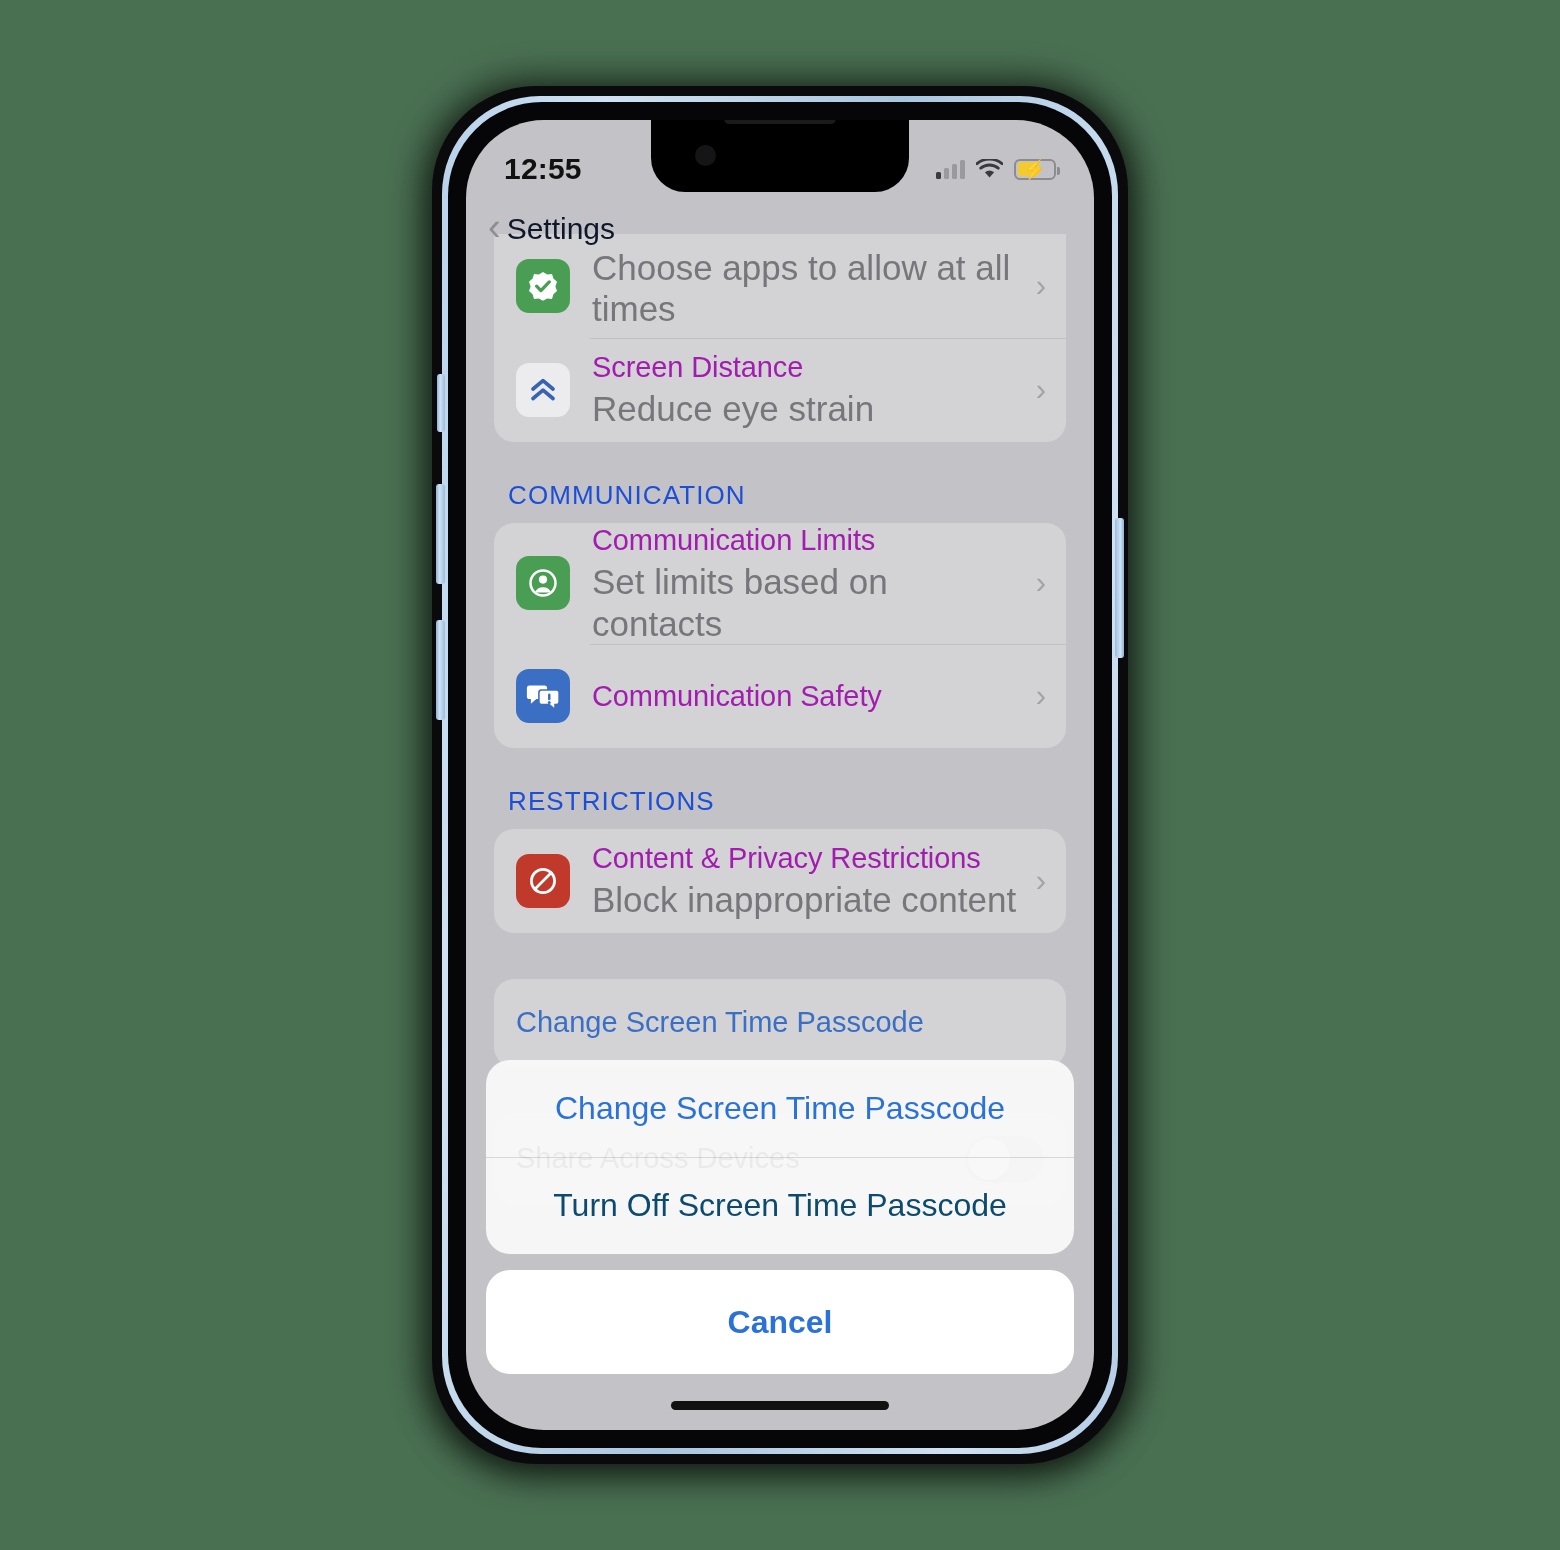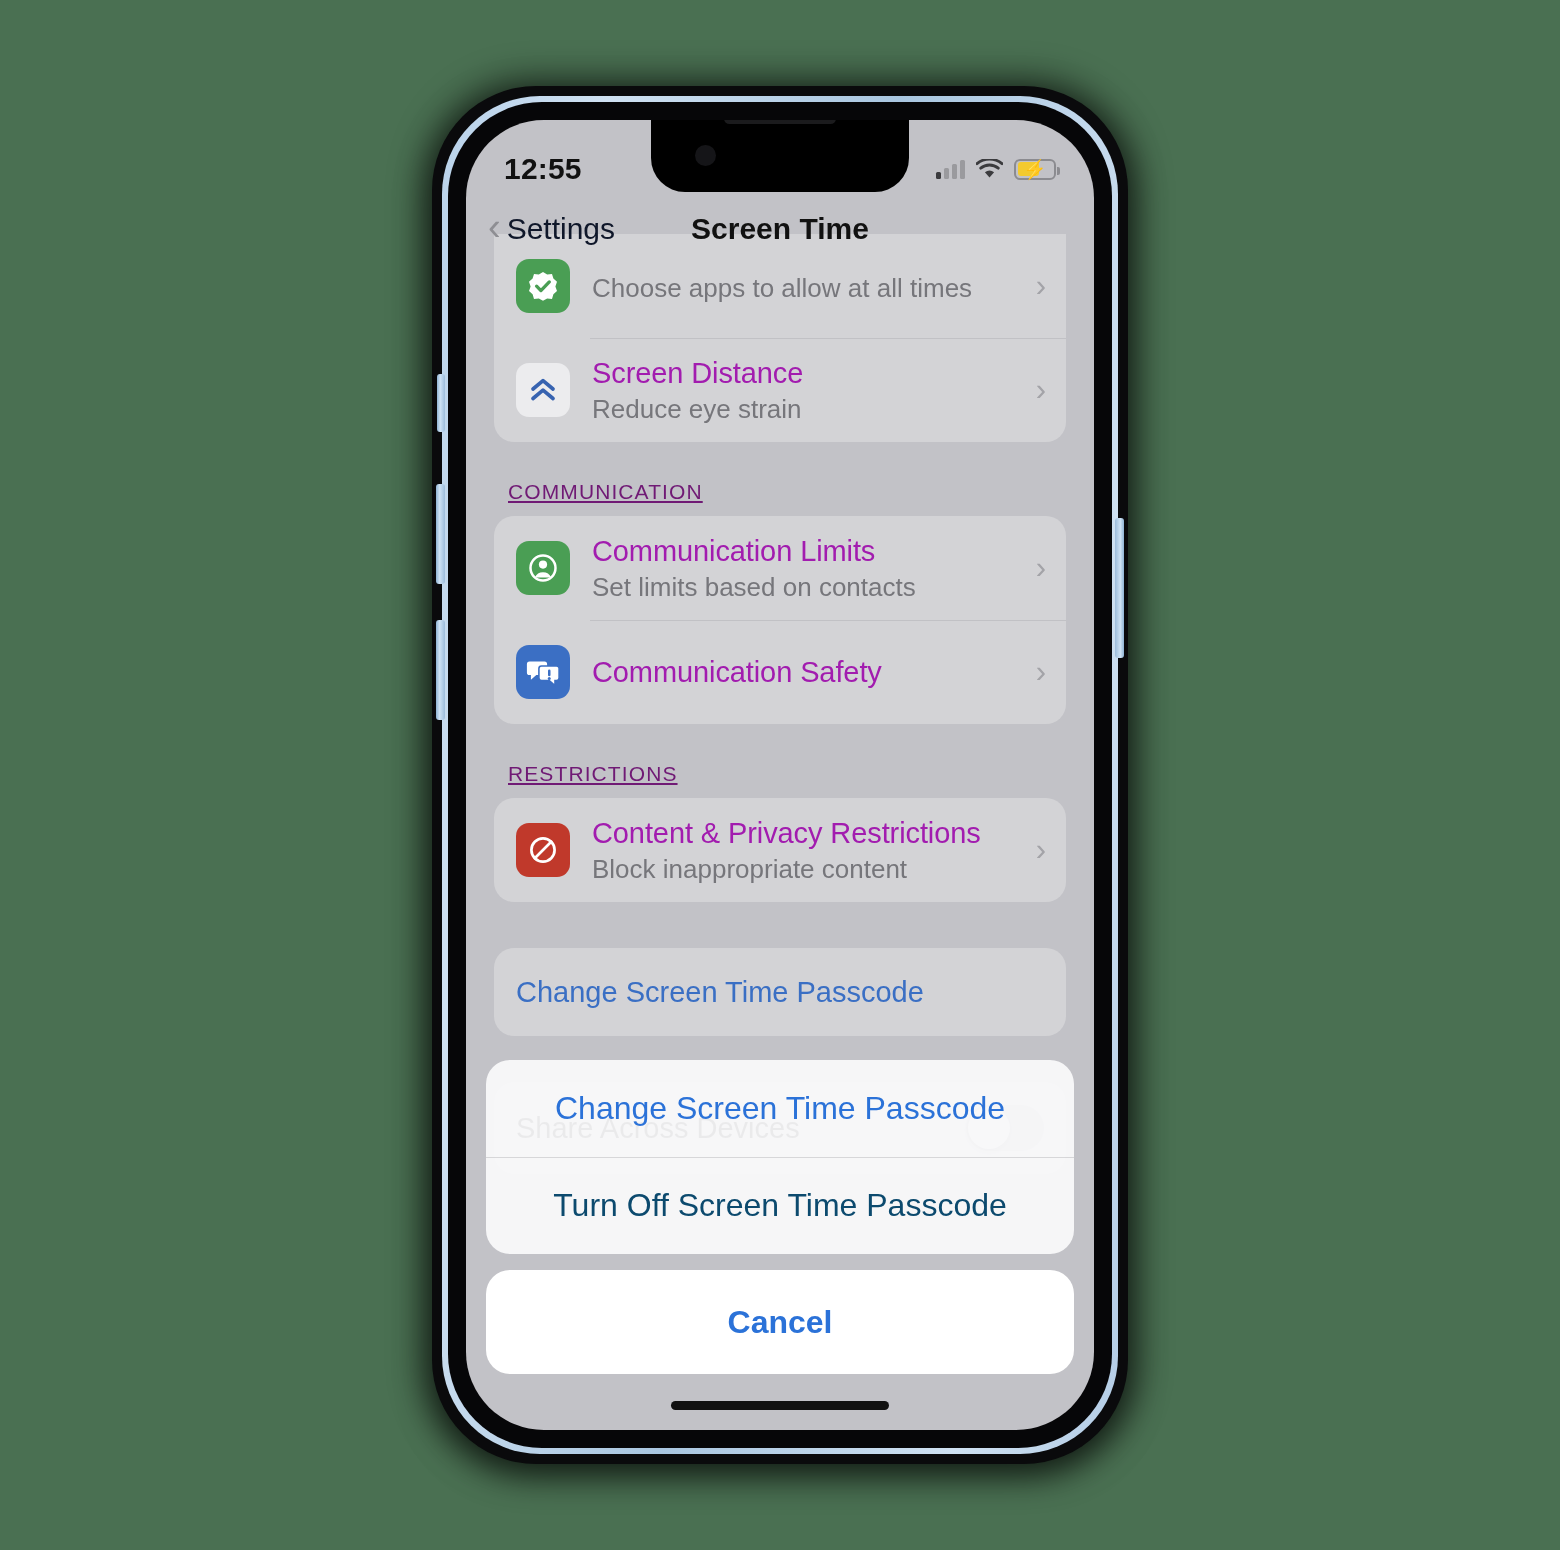--- a/index.html
+++ b/index.html
@@ -272,40 +272,39 @@
   .ico-light  { background: #ececee; }
 
   .row-text { flex: 1 1 auto; min-width: 0; }
   .row-title {
     font-size: 29px;
     color: #a21caf;
     line-height: 1.18;
     letter-spacing: -.1px;
   }
   .row-sub {
-    font-size: 26px;
+    font-size: 35px;
     color: #76767b;
     margin-top: 4px;
     line-height: 1.18;
   }
   .row-chevron {
     font-size: 31px;
     color: #a3a3a8;
     font-weight: 400;
     margin-left: 12px;
     flex: 0 0 auto;
   }
 
   .section-header {
-    font-size: 21px;
+    font-size: 26px;
     letter-spacing: 1.1px;
-    color: #701a75;
+    color: #1d4ed8;
     padding: 38px 14px 12px 14px;
     text-transform: uppercase;
-    text-decoration: underline;
   }
 
   .gap { height: 46px; }
 
   .link-row {
     padding: 0 22px;
     min-height: 88px;
     display: flex;
     align-items: center;
   }
@@ -431,21 +430,20 @@
           <path d="M1 4.6 a19.8 19.8 0 0 1 25 0" stroke="#3b3b3e" stroke-width="2.9" fill="none" stroke-linecap="round"></path>
         </svg>
         <div class="battery">
           <div class="fill"></div>
           <div class="bolt">⚡</div>
         </div>
       </div>
     </div>
 
     <div class="navbar">
-      <div class="nav-title">Screen Time</div>
       <div class="nav-back">
         <span class="chev-back">‹</span>
         <span class="nav-back-label">Settings</span>
       </div>
     </div>
 
     <div class="content">
 
       <div class="card clipped-top">
 

